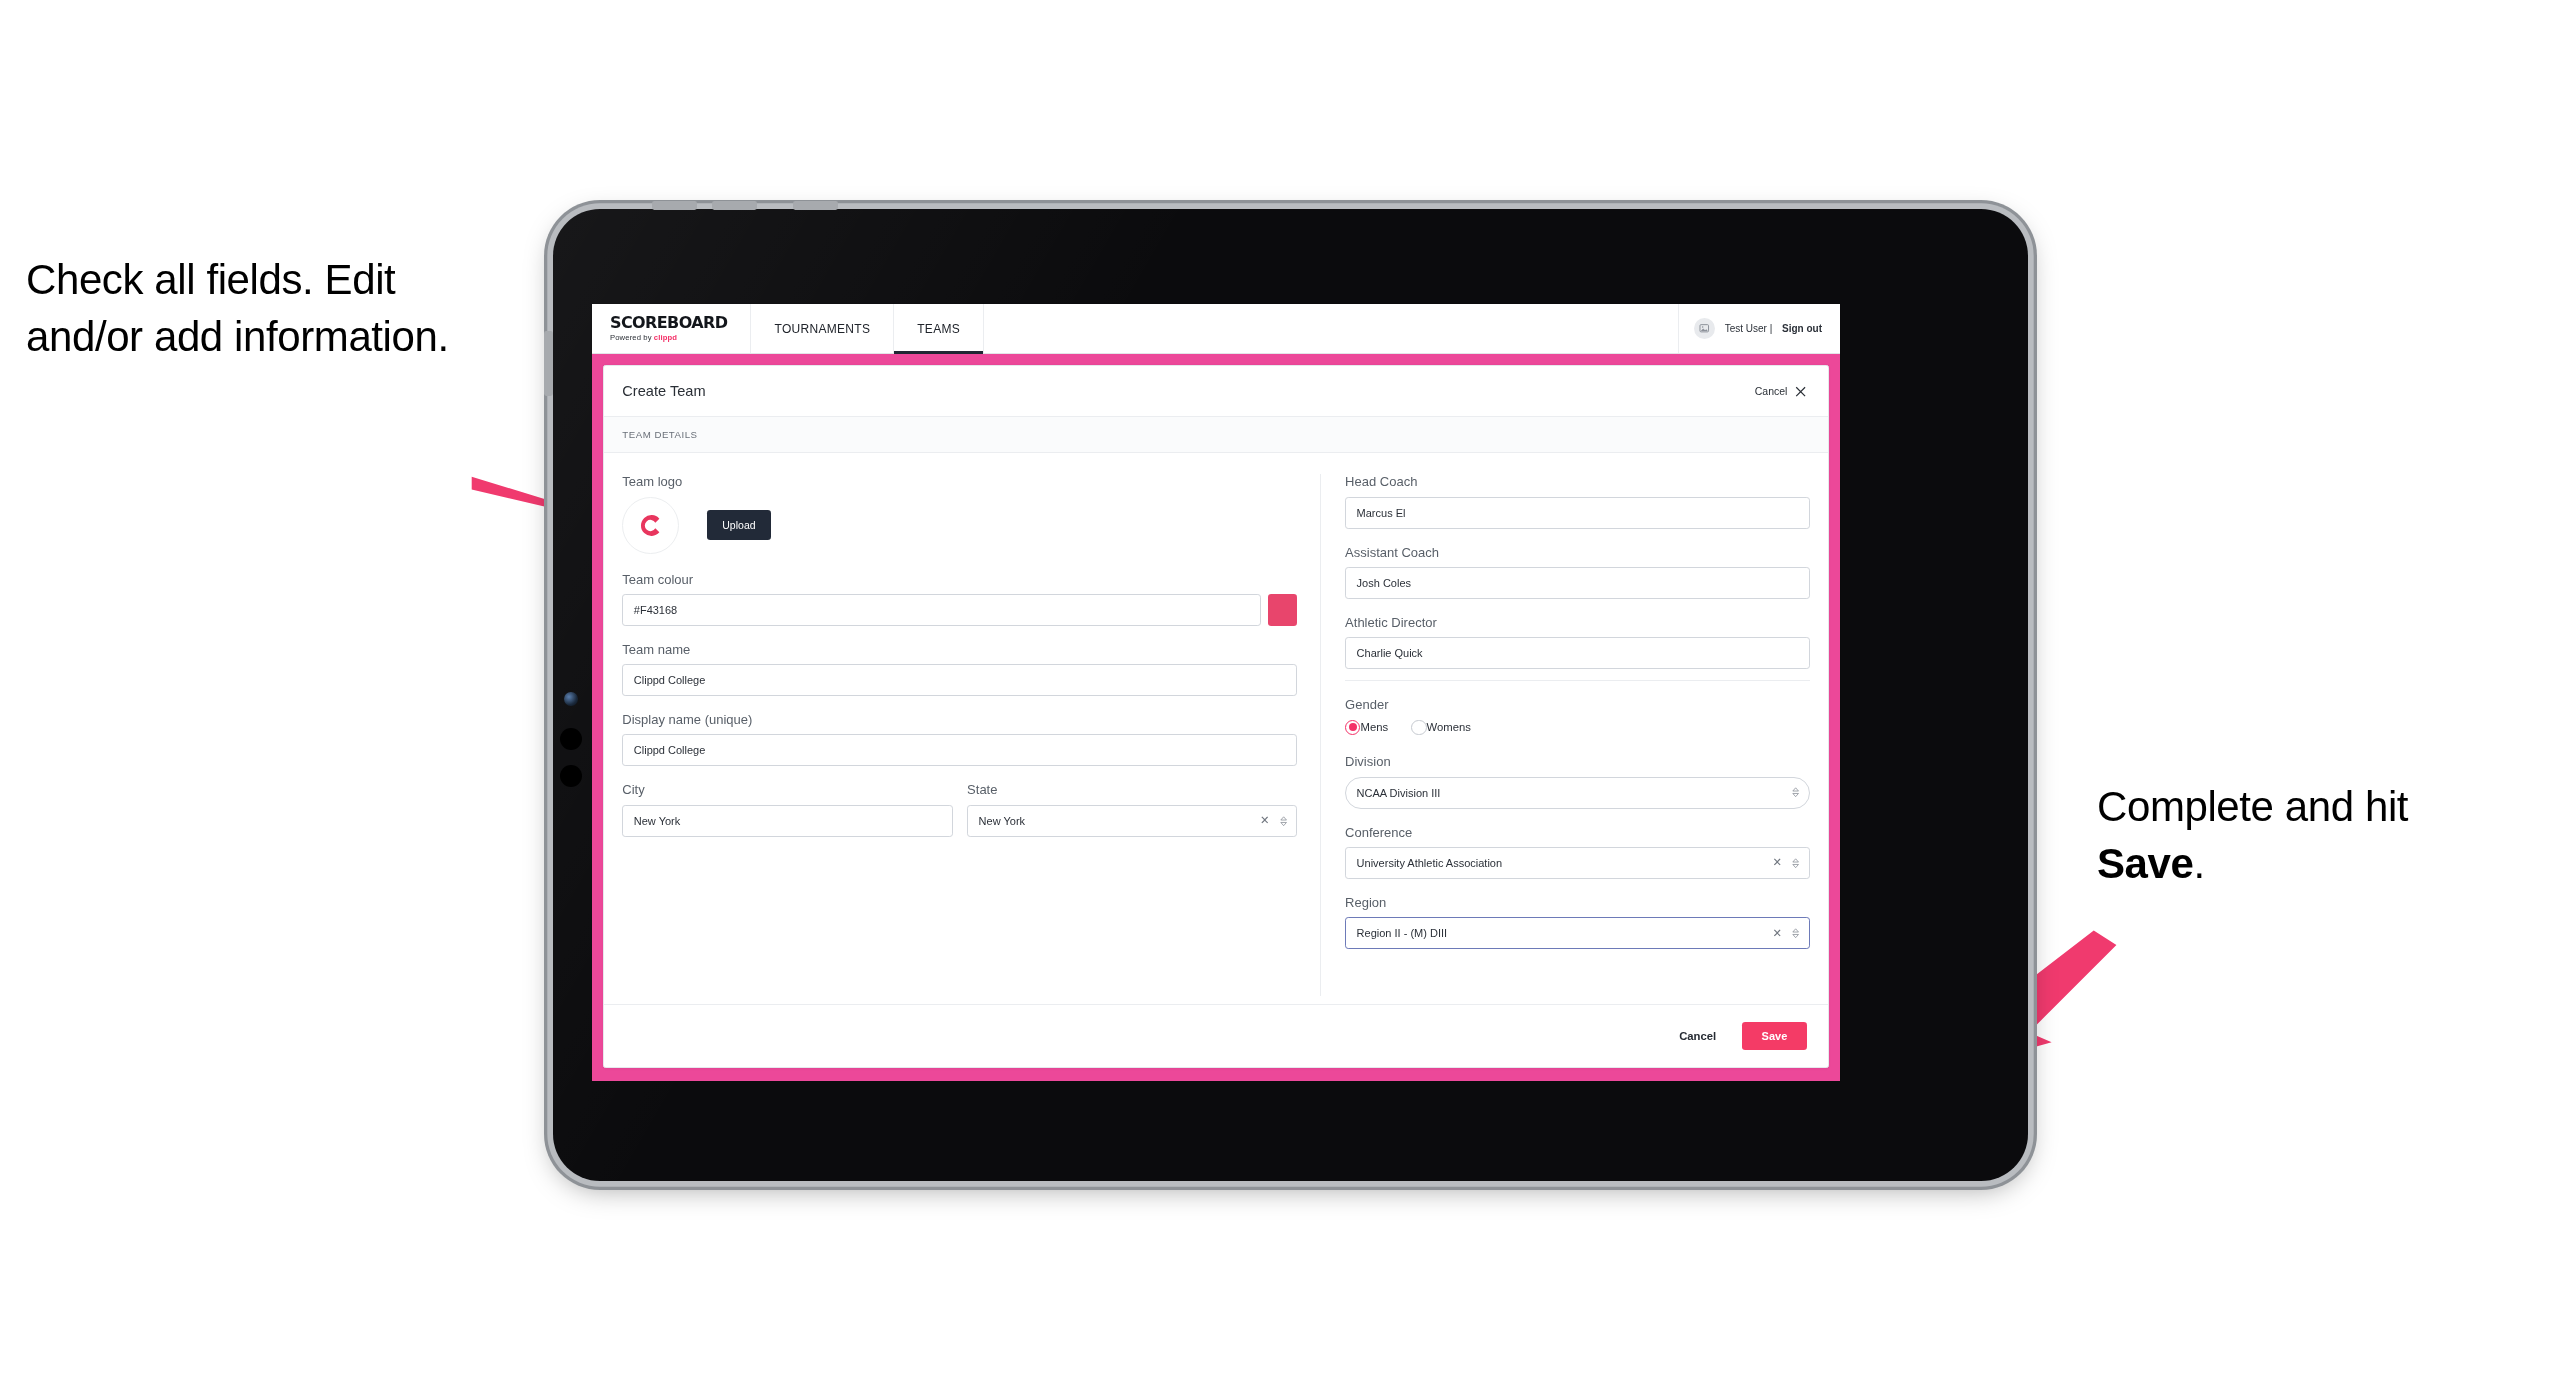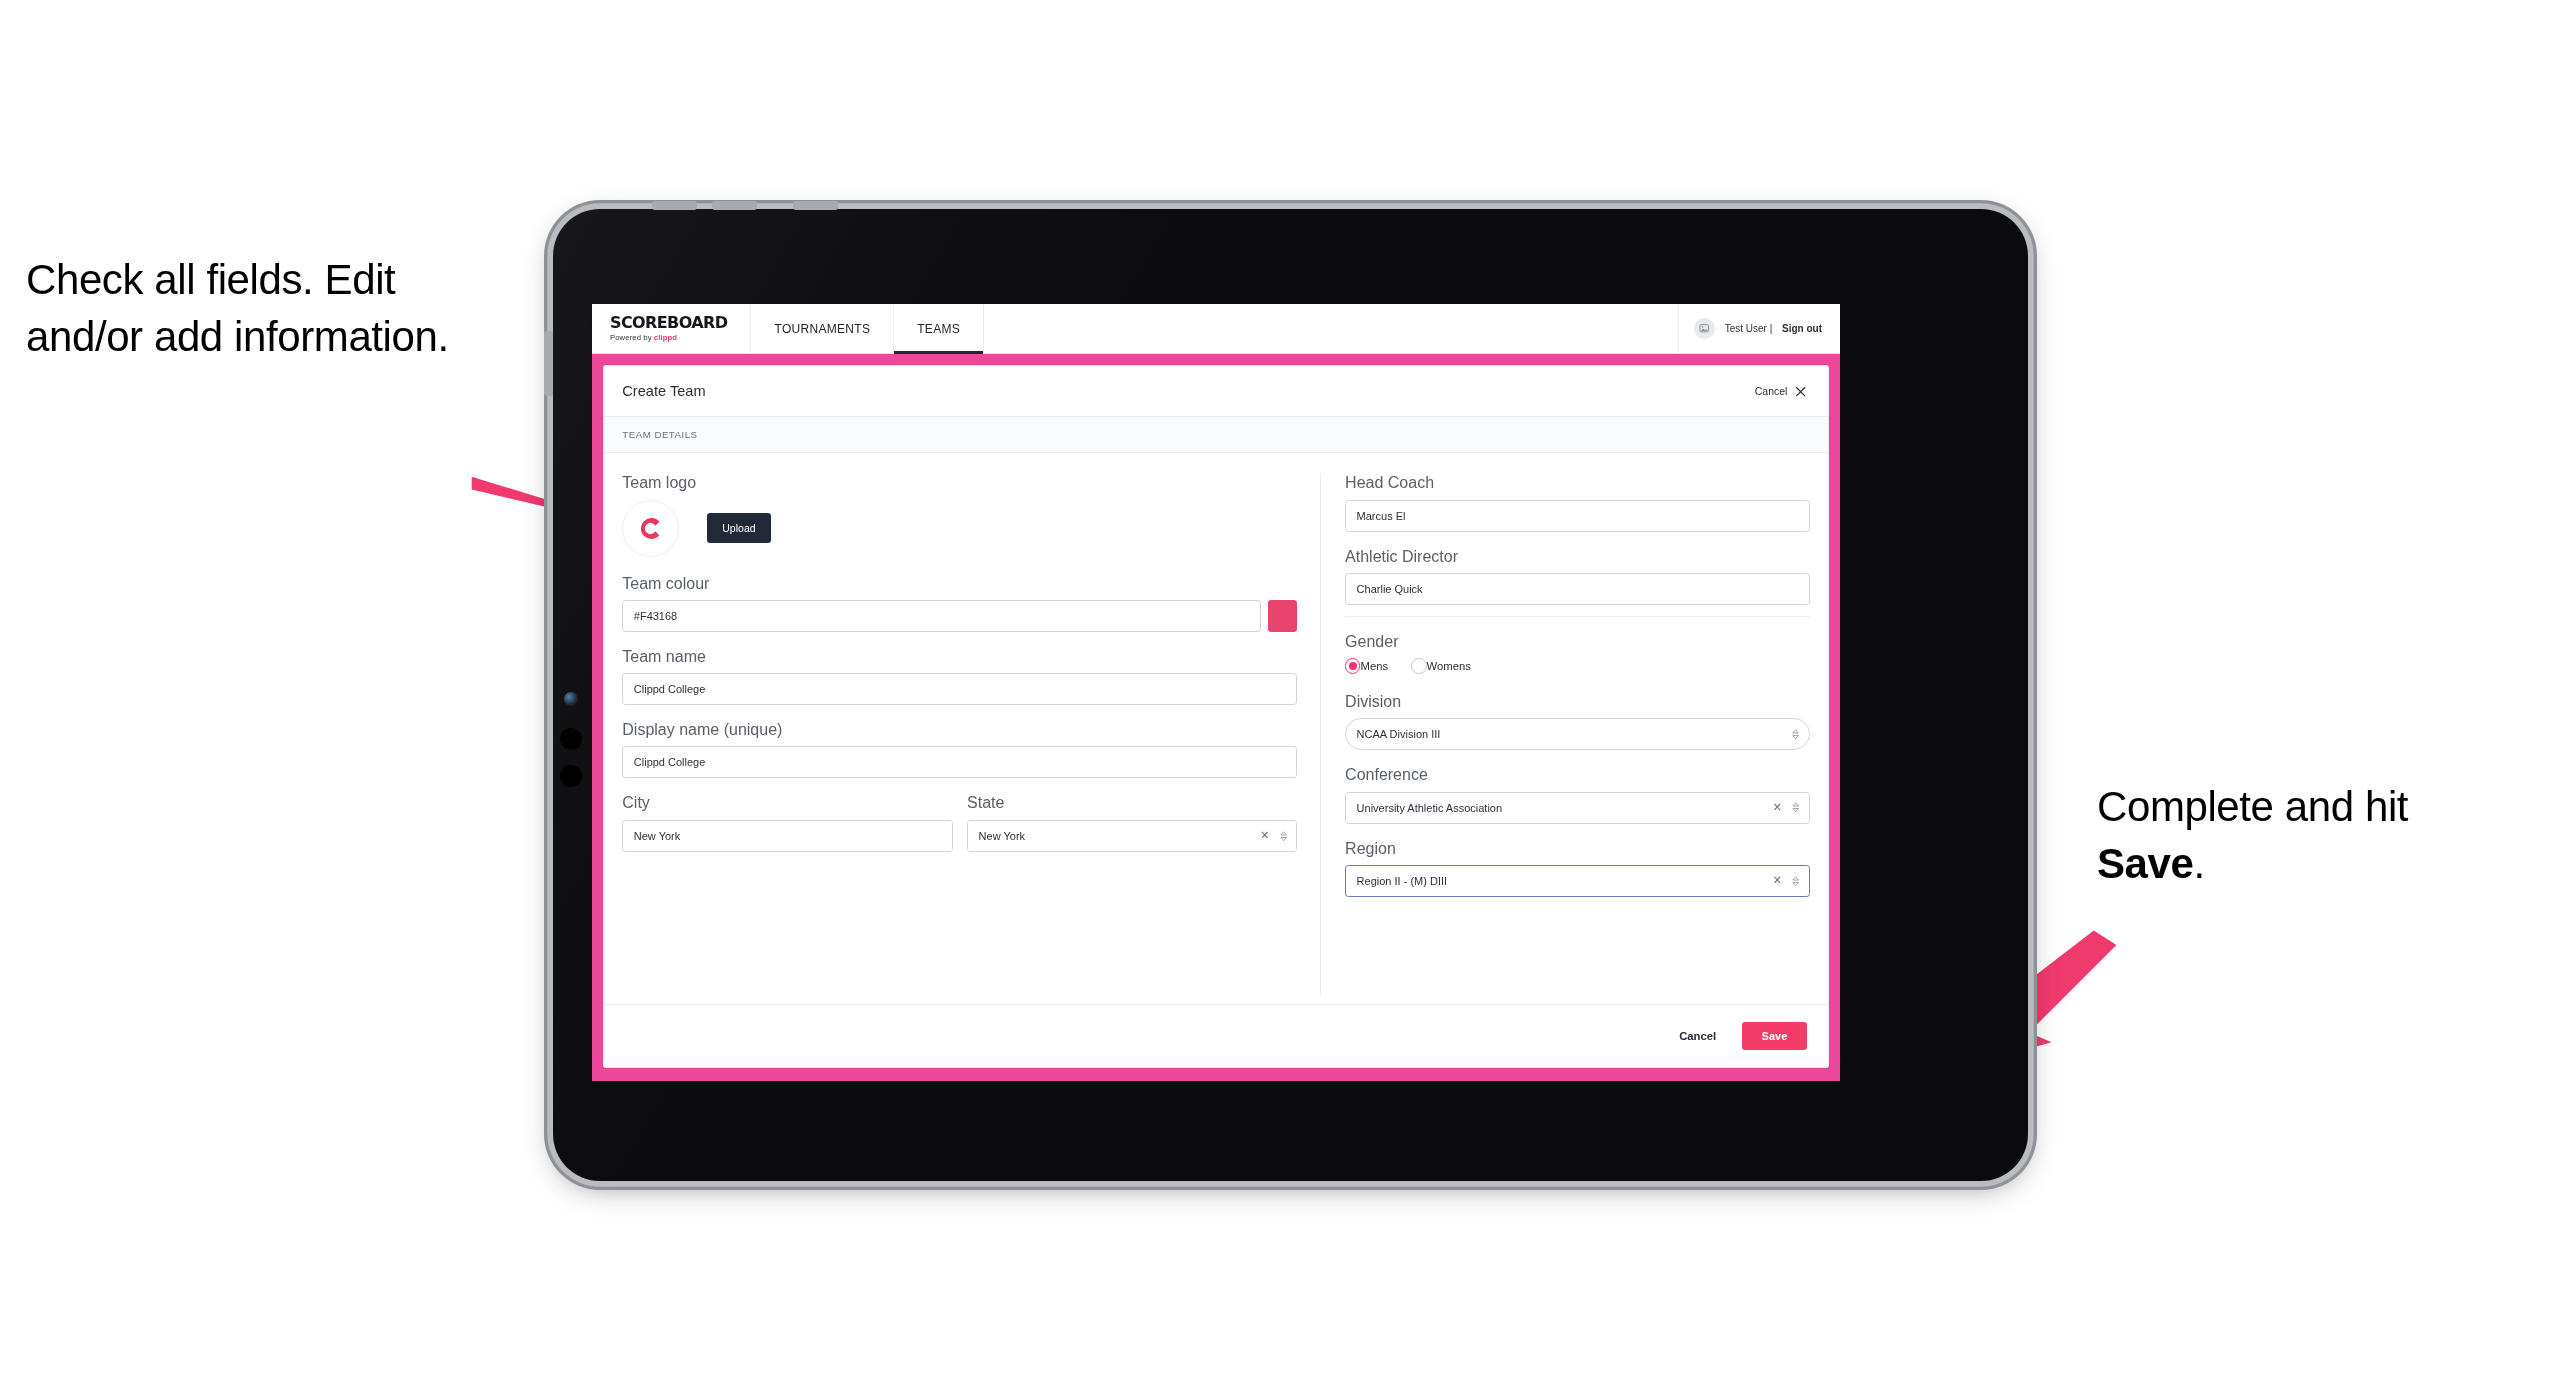--- a/index.html
+++ b/index.html
@@ -177,21 +177,21 @@
     flex: 1;
     display: flex;
     padding: 21px 18px 8px 18px;
     gap: 0;
   }
   #col-left { width: 698px; padding-right: 23px; }
   #col-divider { width: 0.8px; background: #ebedf0; }
   #col-right { flex: 1; padding-left: 24px; }
 
   .fl {
-    font-size: 16px;
+    font-size: 13px;
     color: #585f68;
     margin-bottom: 7.3px;
     display: block;
   }
   .field { margin-bottom: 16px; }
   .inp {
     width: 100%;
     height: 32px;
     border: 0.8px solid #d2d6dc;
     border-radius: 3.2px;
@@ -424,20 +424,26 @@
 
         <div id="col-right">
 
           <div class="field">
             <label class="fl">Head Coach</label>
             <div class="inp">
               <span>Marcus El</span>
             </div>
           </div>
 
+          <div class="field">
+            <label class="fl">Assistant Coach</label>
+            <div class="inp">
+              <span>Josh Coles</span>
+            </div>
+          </div>
 
           <div class="field" style="margin-bottom:11.3px;">
             <label class="fl">Athletic Director</label>
             <div class="inp">
               <span>Charlie Quick</span>
             </div>
           </div>
 
           <div id="gender-divider"></div>
 

